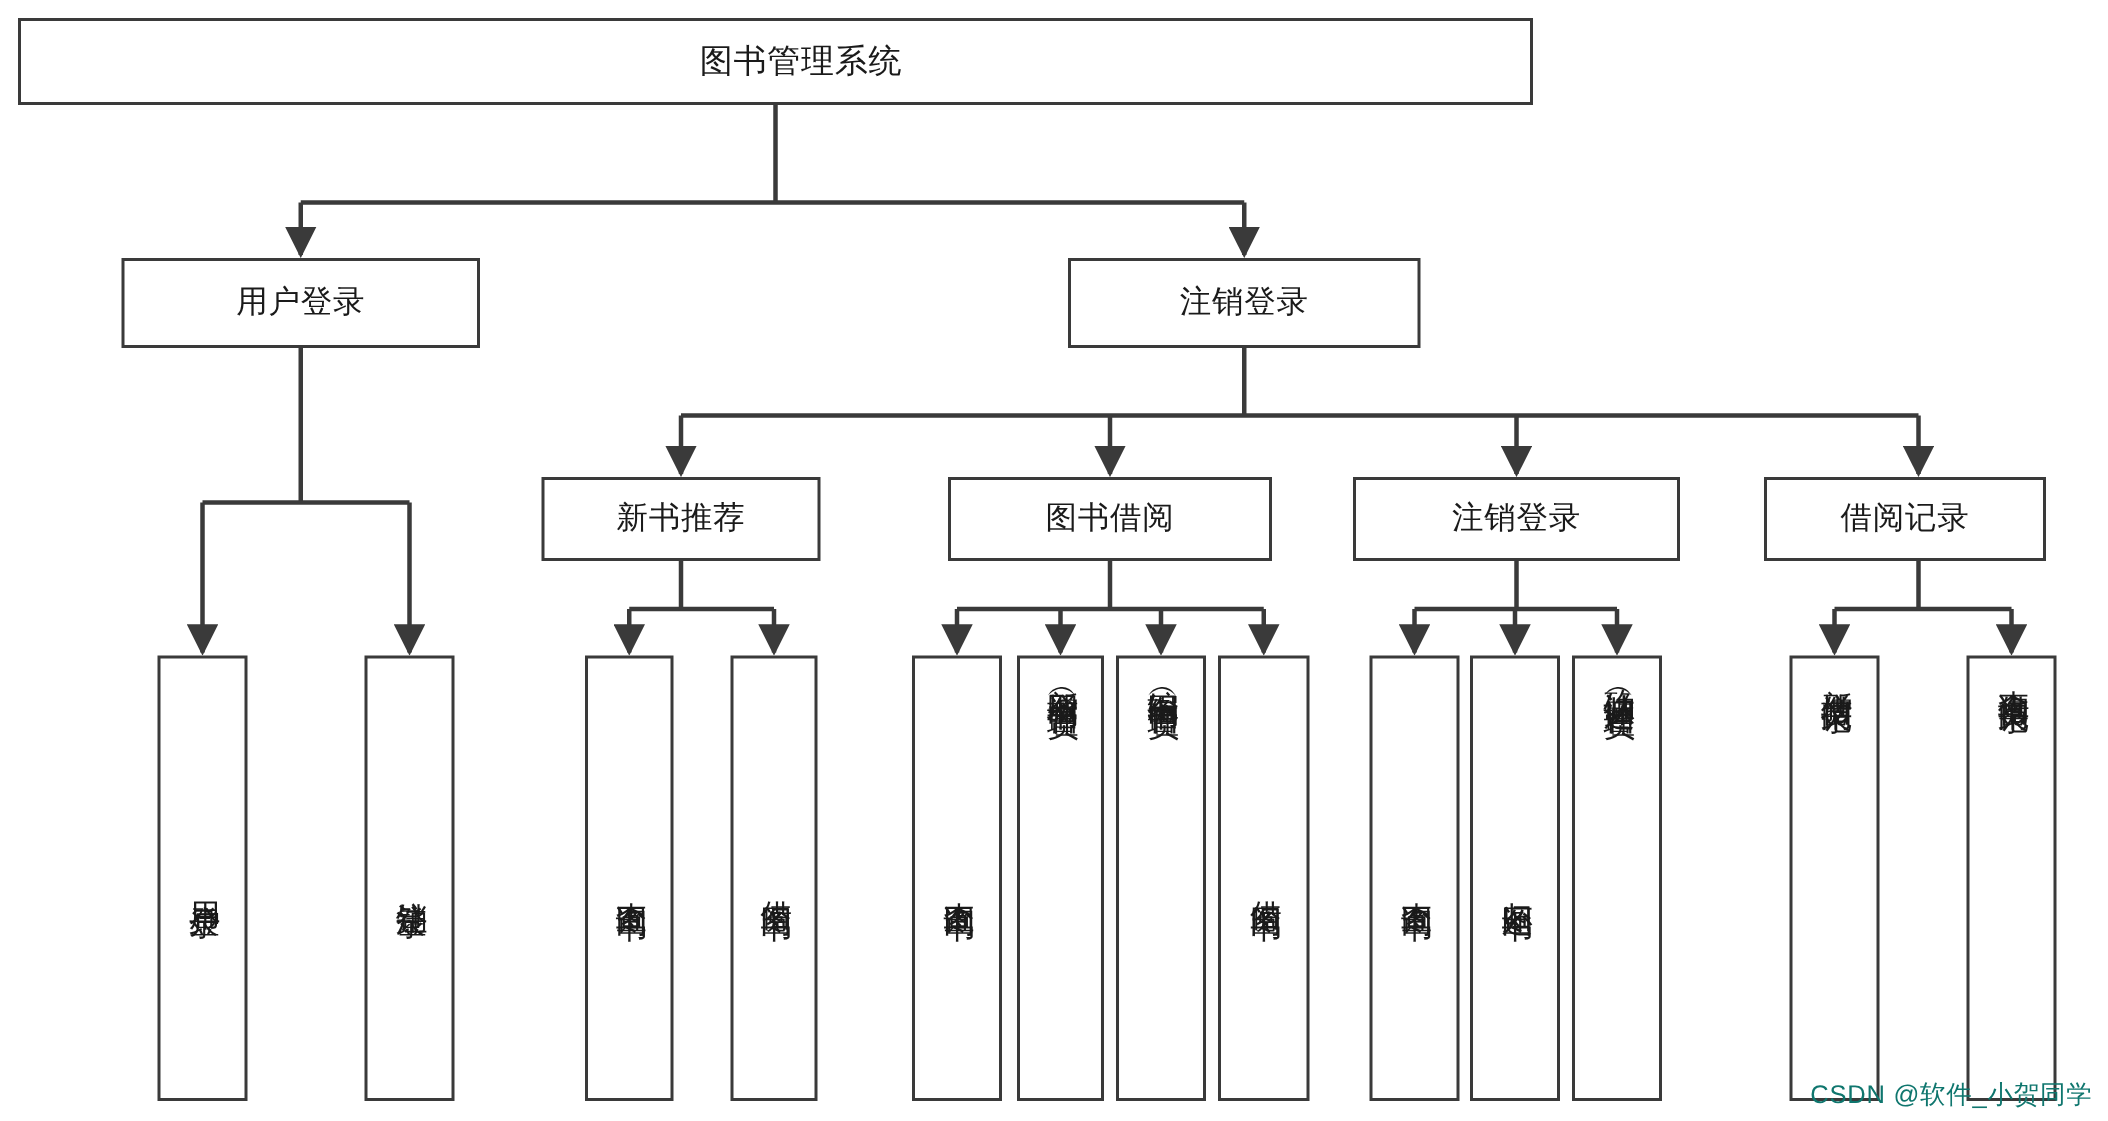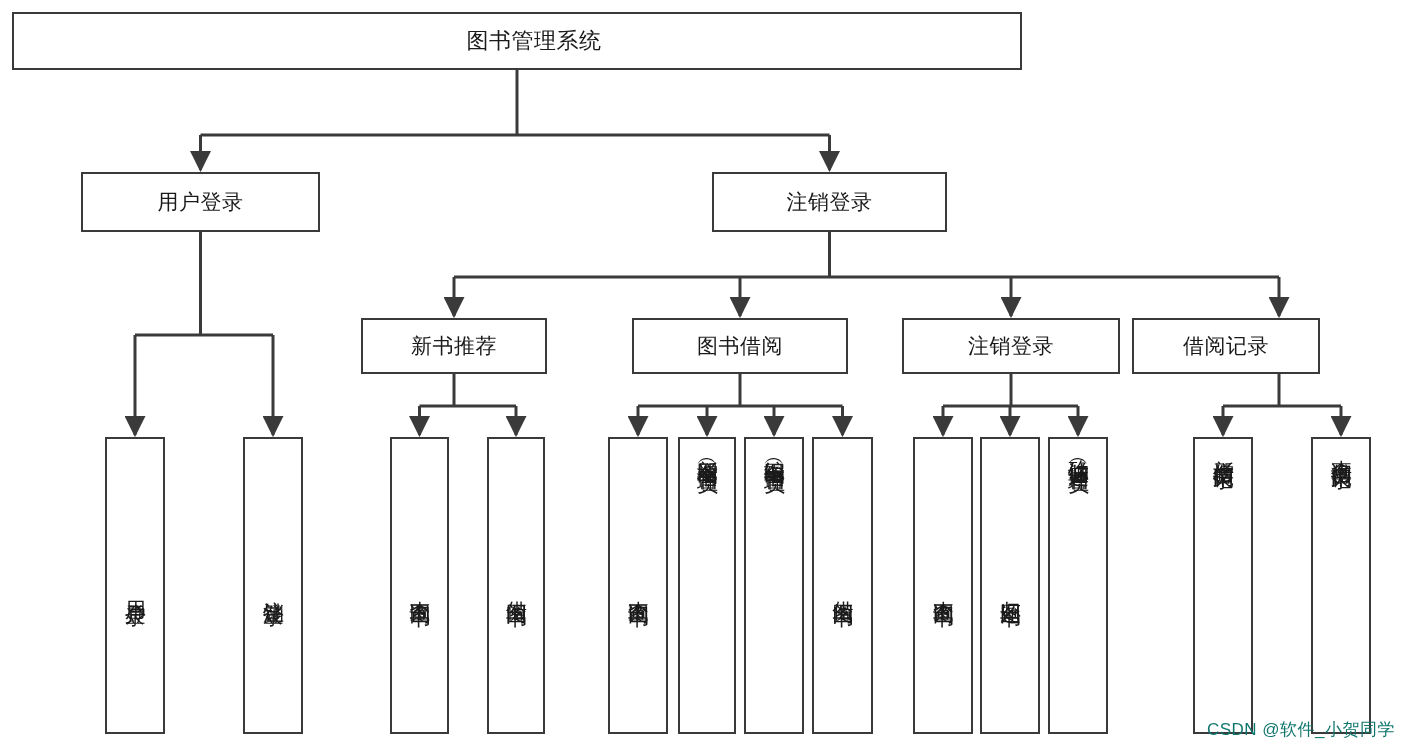--- a/index.html
+++ b/index.html
@@ -120,21 +120,21 @@
   </svg>
 
   <div class="node node-h node-root" id="node-root" style="left: 12px; top: 12px; width: 1010px; height: 58px; padding-left: 34px;">图书管理系统</div>
 
   <div class="node node-h" id="node-l2-0" style="left: 81px; top: 172px; width: 239px; height: 60px;">用户登录</div>
   <div class="node node-h" id="node-l2-1" style="left: 712px; top: 172px; width: 235px; height: 60px;">注销登录</div>
 
   <div class="node node-h" id="node-l3-0" style="left: 361px; top: 318px; width: 186px; height: 56px;">新书推荐</div>
   <div class="node node-h" id="node-l3-1" style="left: 632px; top: 318px; width: 216px; height: 56px;">图书借阅</div>
   <div class="node node-h" id="node-l3-2" style="left: 902px; top: 318px; width: 218px; height: 56px;">注销登录</div>
-  <div class="node node-h" id="node-l3-3" style="left: 1132px; top: 318px; width: 188px; height: 56px;">借阅记录</div>
+  <div class="node node-h" id="node-l3-3" style="left: 1176px; top: 318px; width: 188px; height: 56px;">借阅记录</div>
 
   <div class="node node-v tall" id="node-leaf-0" style="left: 105px; top: 437px; width: 60px; height: 297px;">用户登录</div>
   <div class="node node-v tall" id="node-leaf-1" style="left: 243px; top: 437px; width: 60px; height: 297px;">注销登录</div>
   <div class="node node-v tall" id="node-leaf-2" style="left: 390px; top: 437px; width: 59px; height: 297px;">查询图书</div>
   <div class="node node-v tall" id="node-leaf-3" style="left: 487px; top: 437px; width: 58px; height: 297px;">借阅图书</div>
   <div class="node node-v tall" id="node-leaf-4" style="left: 608px; top: 437px; width: 60px; height: 297px;">查询图书</div>
   <div class="node node-v" id="node-leaf-5" style="left: 678px; top: 437px; width: 58px; height: 297px;">新增图书（管理员）</div>
   <div class="node node-v" id="node-leaf-6" style="left: 744px; top: 437px; width: 60px; height: 297px;">编辑图书（管理员）</div>
   <div class="node node-v tall" id="node-leaf-7" style="left: 812px; top: 437px; width: 61px; height: 297px;">借阅图书</div>
   <div class="node node-v tall" id="node-leaf-8" style="left: 913px; top: 437px; width: 60px; height: 297px;">查询图书</div>

